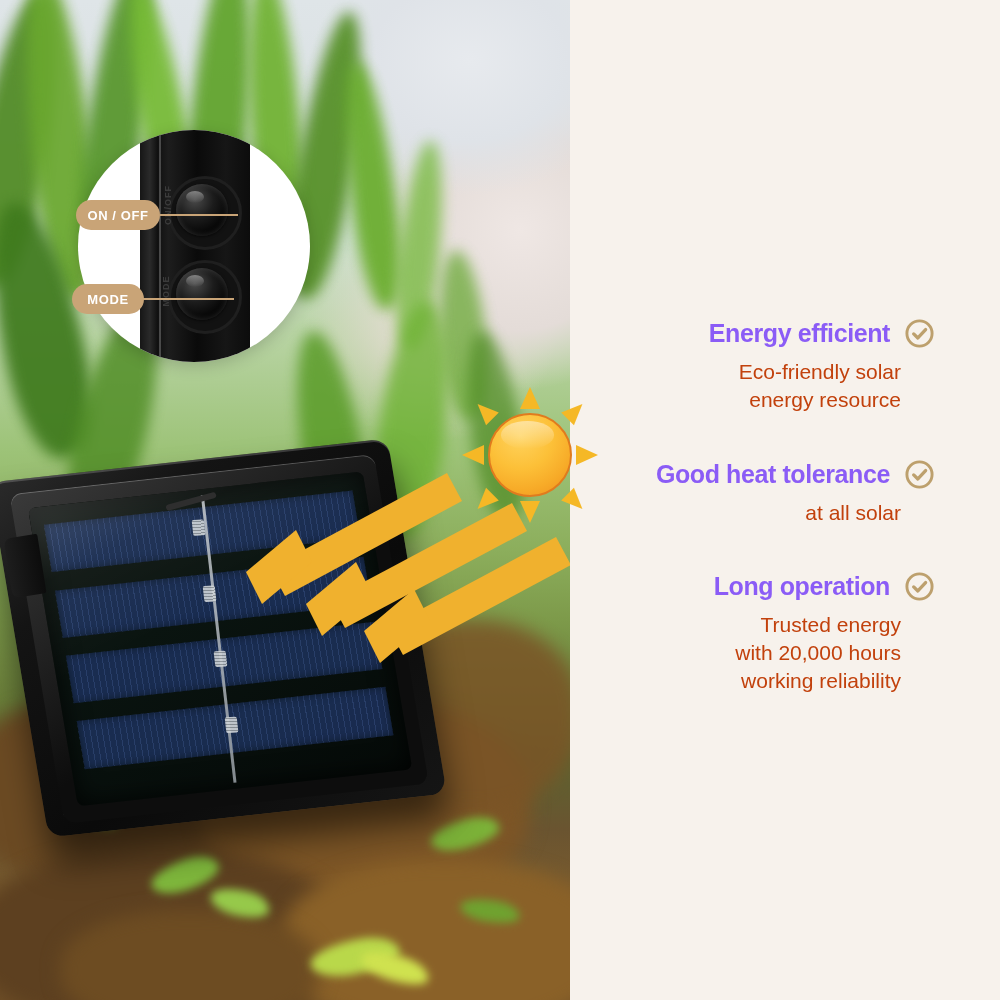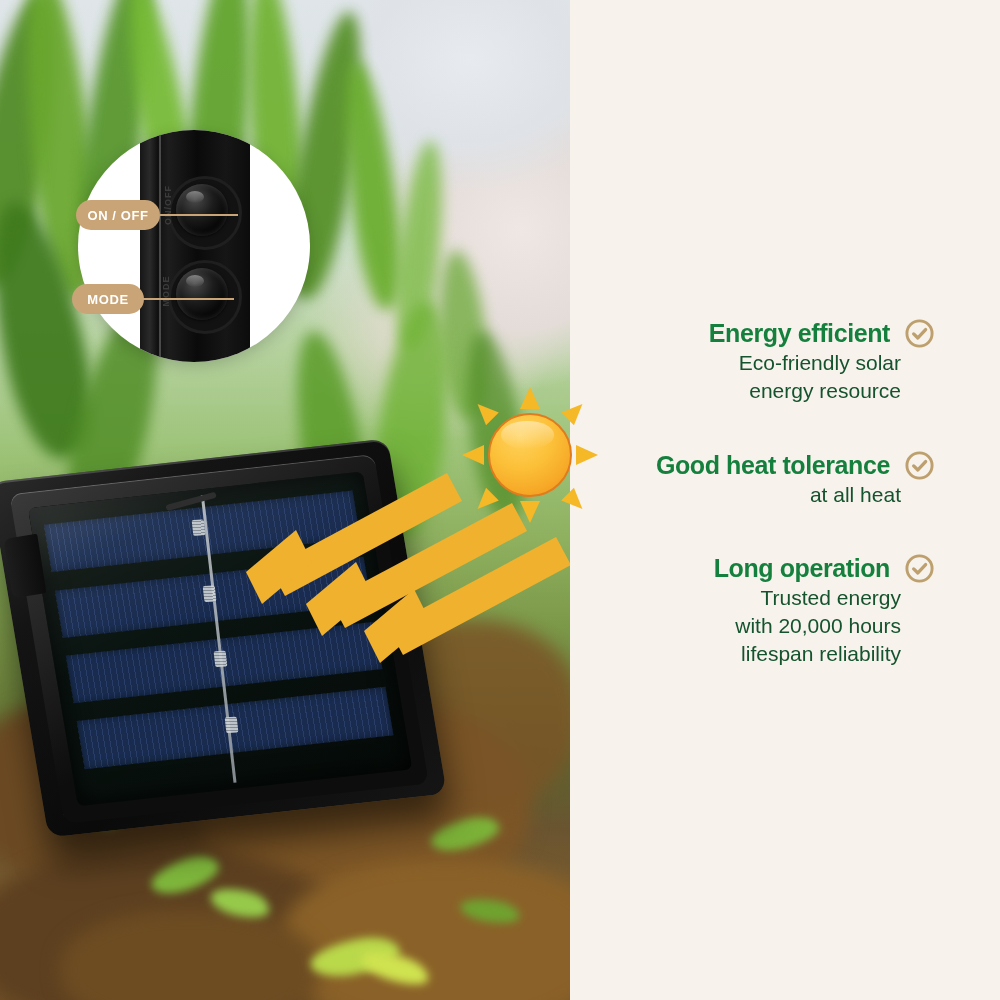--- a/index.html
+++ b/index.html
@@ -84,23 +84,23 @@
   .leadline{position:absolute;height:2px;background:#c9a477;z-index:8;}
 
   
   .side{position:absolute;left:570px;top:0;width:430px;height:1000px;background:#f7f2ec;z-index:3;}
   .title{position:absolute;right:68px;top:42px;width:330px;text-align:right;
     font-size:56px;line-height:1.03;font-weight:bold;color:#111;letter-spacing:-1.2px;}
 
   .features{position:absolute;right:65px;top:318px;width:340px;}
   .feat{margin-bottom:46px;}
   .feat-head{display:flex;align-items:center;justify-content:flex-end;gap:14px;}
-  .feat-title{font-size:25px;font-weight:bold;color:#15803d;letter-spacing:-.4px;}
+  .feat-title{font-size:25px;font-weight:bold;color:#8b5cf6;letter-spacing:-.4px;}
   .chk{width:31px;height:31px;flex:0 0 31px;}
-  .feat-sub{text-align:right;font-size:21px;line-height:1.32;color:#14532d;font-weight:300;padding-right:34px;}
+  .feat-sub{margin-top:9px;text-align:right;font-size:21px;line-height:1.32;color:#c2410c;font-weight:300;padding-right:34px;}
   .feat-sub div{white-space:nowrap;}
 </style>
 </head>
 <body>
 
 <div class="poster">
 
   <div class="photo">
     <div class="bg-pave"></div>
 
@@ -206,36 +206,36 @@
 
       <div class="feat" style="margin-bottom:44px;">
         <div class="feat-head">
           <div class="feat-title">Good heat tolerance</div>
           <svg class="chk" viewBox="0 0 32 32">
             <circle cx="16" cy="16" r="13" fill="none" stroke="#bda06d" stroke-width="3"></circle>
             <path d="M10 16.4 L14.3 20.6 L22.3 11.9" fill="none" stroke="#bda06d" stroke-width="3.4" stroke-linecap="round" stroke-linejoin="round"></path>
           </svg>
         </div>
         <div class="feat-sub">
-          <div>at all heat</div>
+          <div>at all solar</div>
         </div>
       </div>
 
       <div class="feat" style="margin-bottom:0;">
         <div class="feat-head">
           <div class="feat-title">Long operation</div>
           <svg class="chk" viewBox="0 0 32 32">
             <circle cx="16" cy="16" r="13" fill="none" stroke="#bda06d" stroke-width="3"></circle>
             <path d="M10 16.4 L14.3 20.6 L22.3 11.9" fill="none" stroke="#bda06d" stroke-width="3.4" stroke-linecap="round" stroke-linejoin="round"></path>
           </svg>
         </div>
         <div class="feat-sub">
           <div>Trusted energy</div>
           <div>with 20,000 hours</div>
-          <div>lifespan reliability</div>
+          <div>working reliability</div>
         </div>
       </div>
 
     </div>
   </div>
 
   <div class="sun">
     <div class="ray" style="left:32px;top:-26px;border-width:0 10px 22px 10px;border-color:transparent transparent #f5b826 transparent;"></div>
     <div class="ray" style="left:32px;top:88px;border-width:22px 10px 0 10px;border-color:#f5b826 transparent transparent transparent;"></div>
     <div class="ray" style="left:-26px;top:32px;border-width:10px 22px 10px 0;border-color:transparent #f5b826 transparent transparent;"></div>

